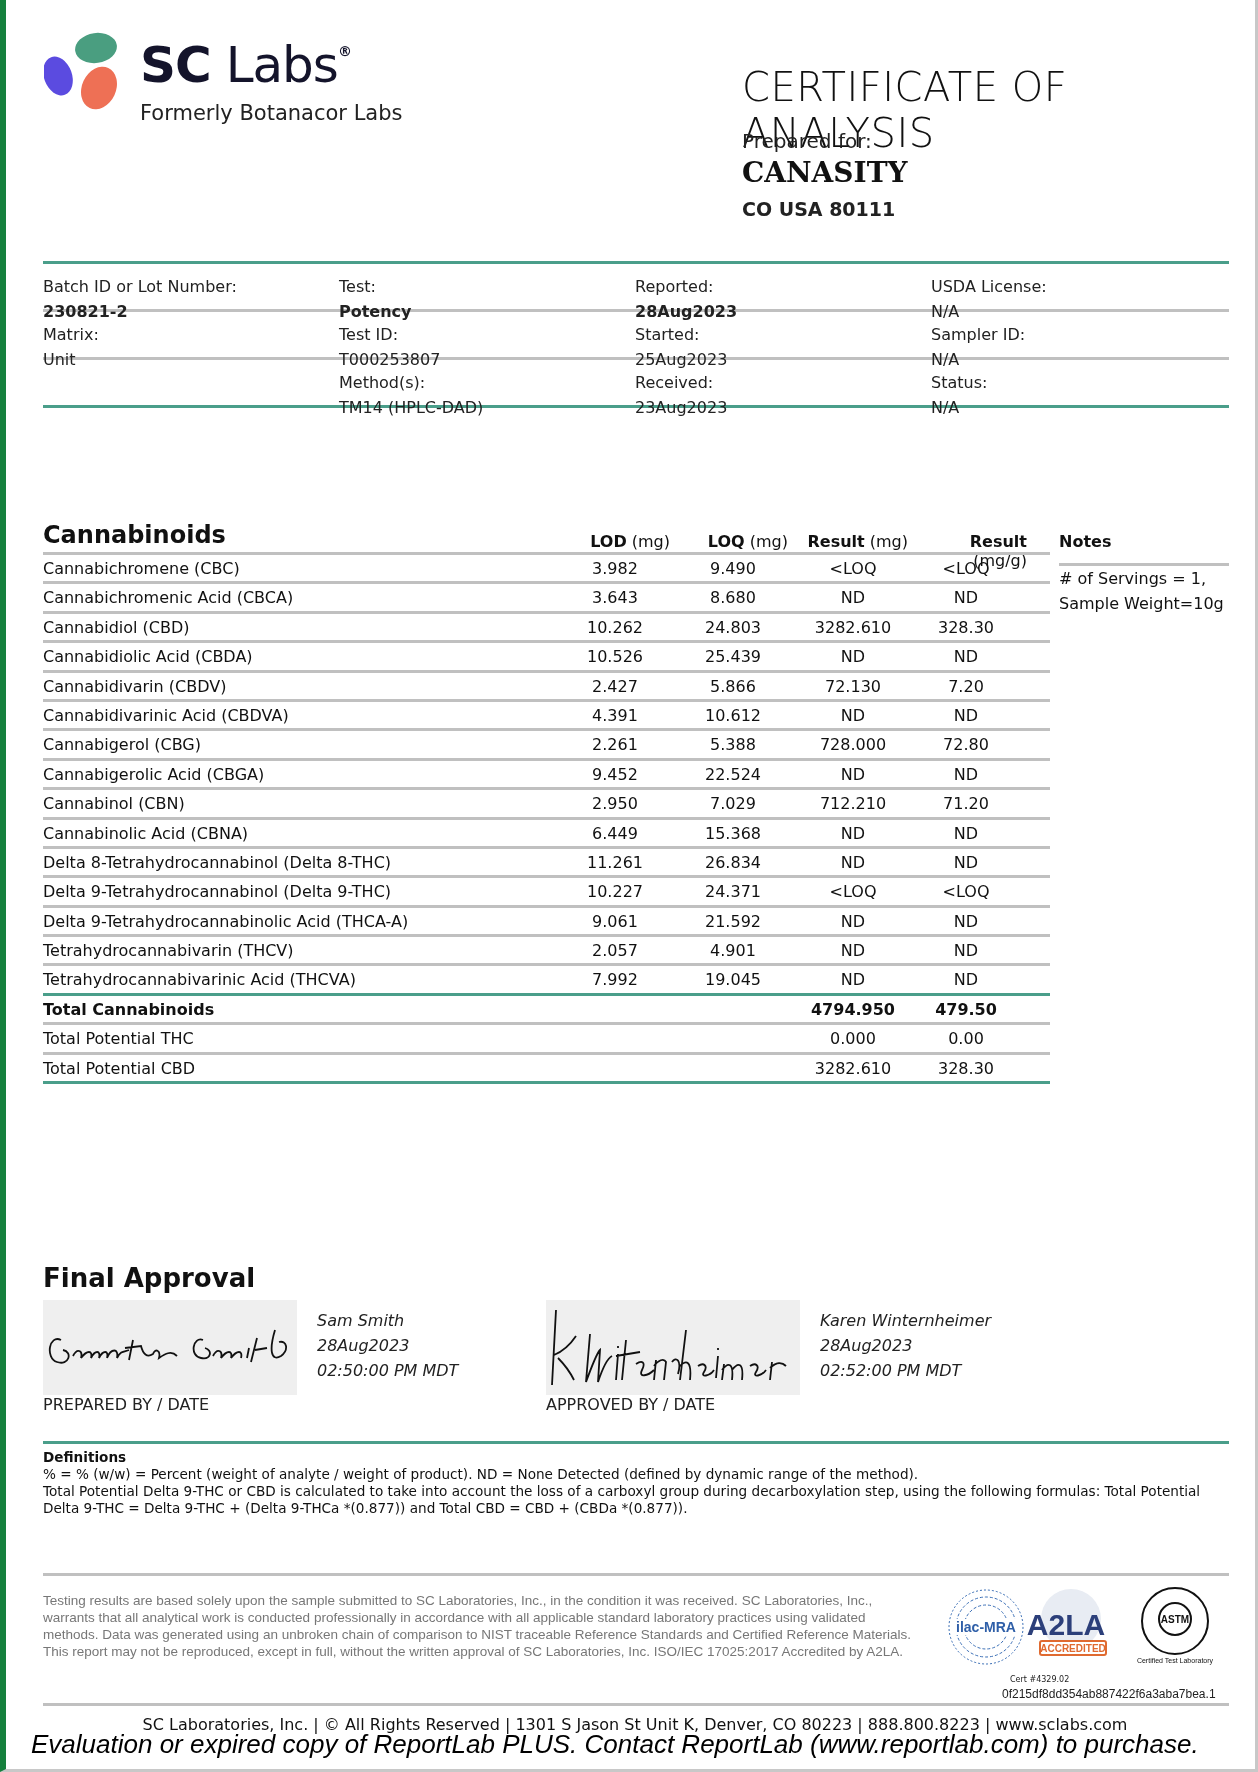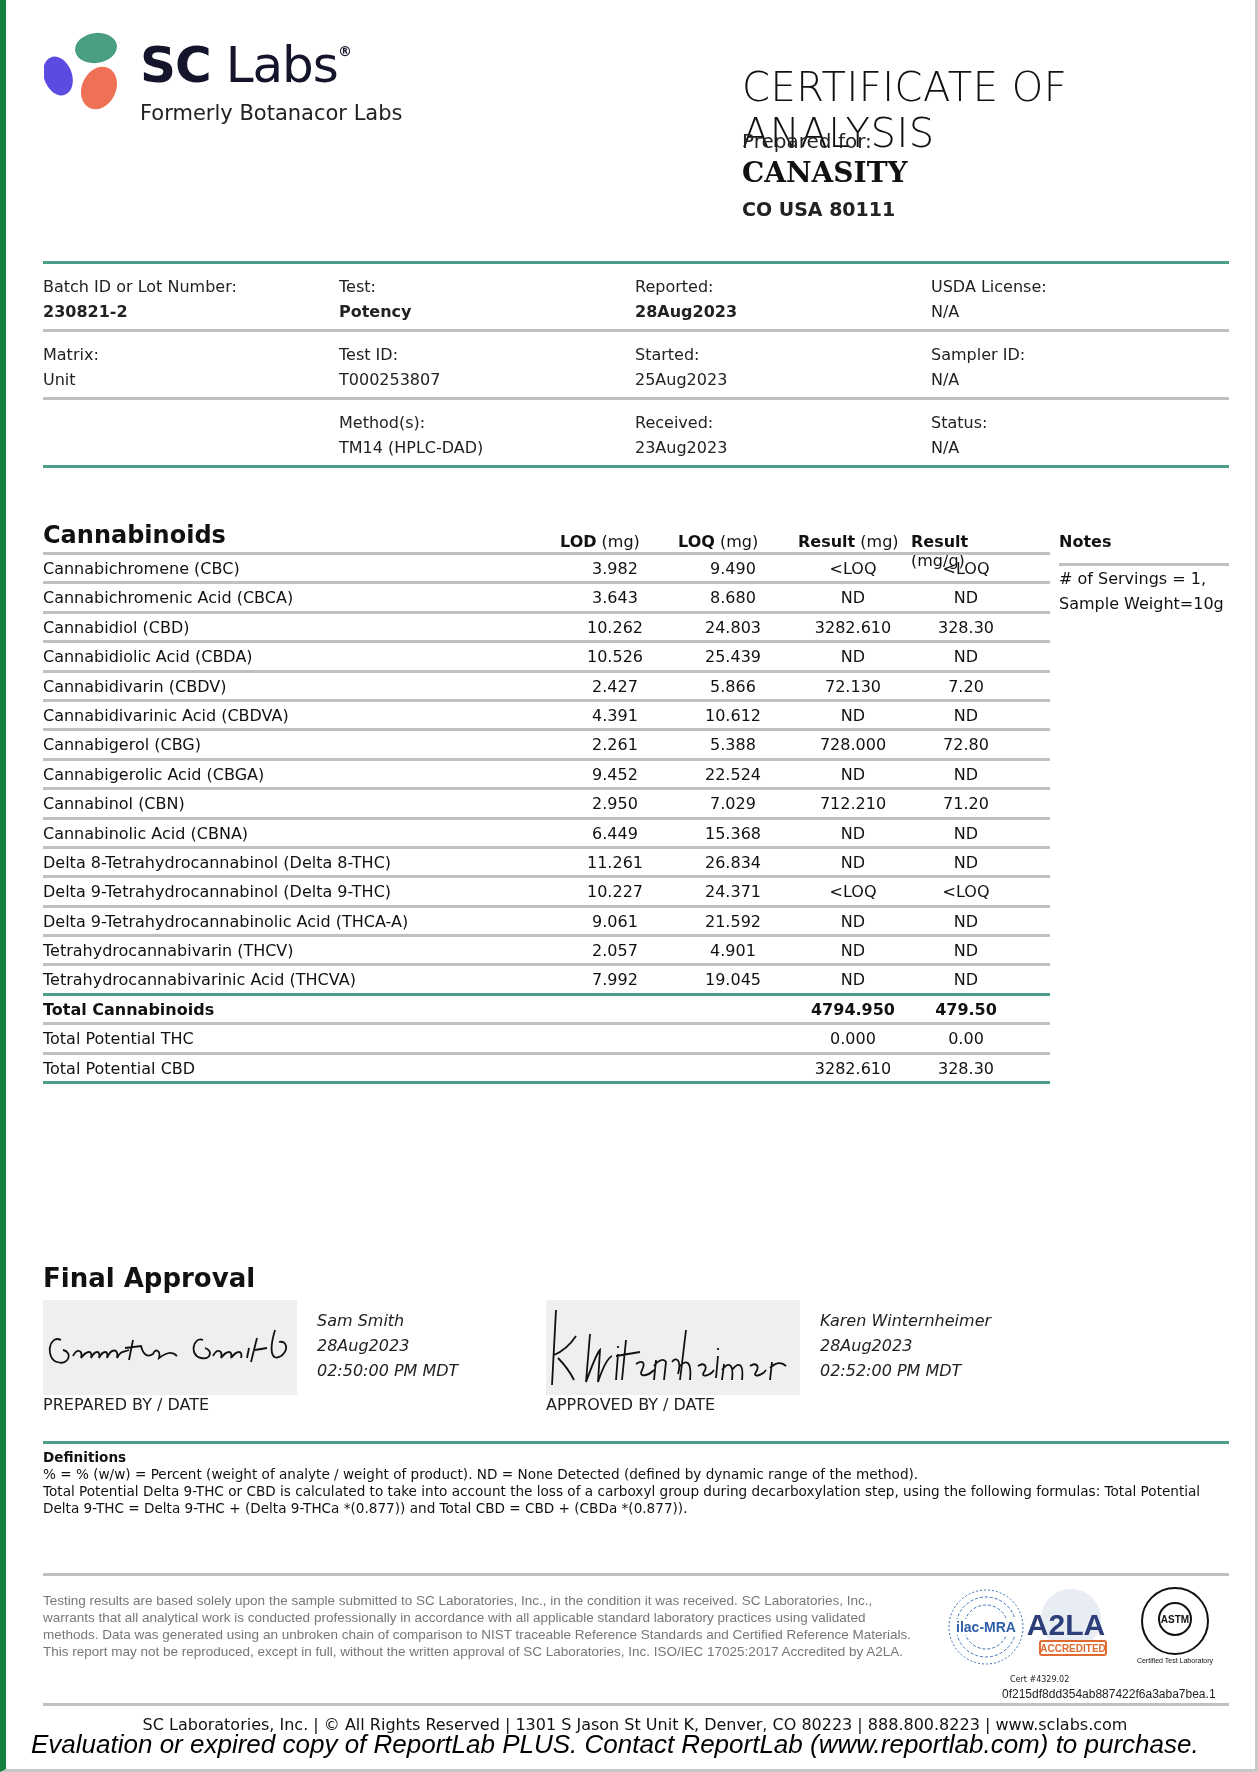--- a/index.html
+++ b/index.html
@@ -18,31 +18,31 @@
 
   .title { left: 736px; top: 64px; font-size: 40px; font-weight: 300; letter-spacing: 0.5px; color: #111; font-family: "DejaVu Sans", sans-serif; }
   .prep-label { left: 736px; top: 129px; font-size: 20px; color: #222; text-align: center; }
   .client { left: 736px; top: 156px; font-size: 28px; font-weight: 700; font-family: "DejaVu Serif", "Liberation Serif", serif; }
   .client-addr { left: 736px; top: 198px; font-size: 19px; color: #222; font-weight: bold; }
 
   .rule-green { background: #4a9e8a; height: 3px; }
   .rule-grey { background: #c0c0c0; height: 3px; }
 
   .info-grid { left: 37px; top: 261px; width: 1186px; }
-  .info-row { position: relative; height: 68px; border-bottom: 3px solid #c0c0c0; }
+  .info-row { position: relative; height: 48px; border-bottom: 3px solid #c0c0c0; }
   .info-row.last { border-bottom: 3px solid #4a9e8a; }
   .info-cell { position: absolute; top: 10px; font-size: 16px; line-height: 25px; color: #222; }
   .info-cell .v { display: block; }
   .info-cell .v.bold { font-weight: 700; }
 
   
   .tbl { left: 37px; top: 521px; width: 1186px; }
   .tbl-head { position: relative; height: 31px; }
   .tbl-title { position: absolute; left: 0; top: 0; font-size: 24px; font-weight: 700; }
-  .th { position: absolute; top: 11px; font-size: 16px; text-align: left; }
+  .th { position: absolute; top: 11px; font-size: 16px; text-align: right; }
   .th b { font-weight: 700; }
   .rows { position: relative; width: 1007px; border-top: 3px solid #c0c0c0; }
   .row { position: relative; height: 29.4px; border-bottom: 3px solid #c0c0c0; font-size: 16px; }
   .row.green-bottom { border-bottom: 3px solid #4a9e8a; }
   .row .name { position: absolute; left: 0; top: 4px; white-space: nowrap; }
   .row .c { position: absolute; top: 4px; text-align: center; width: 110px; }
   .row.bold { font-weight: 700; }
   .col-lod { left: 517px; }
   .col-loq { left: 635px; }
   .col-rmg { left: 755px; }

